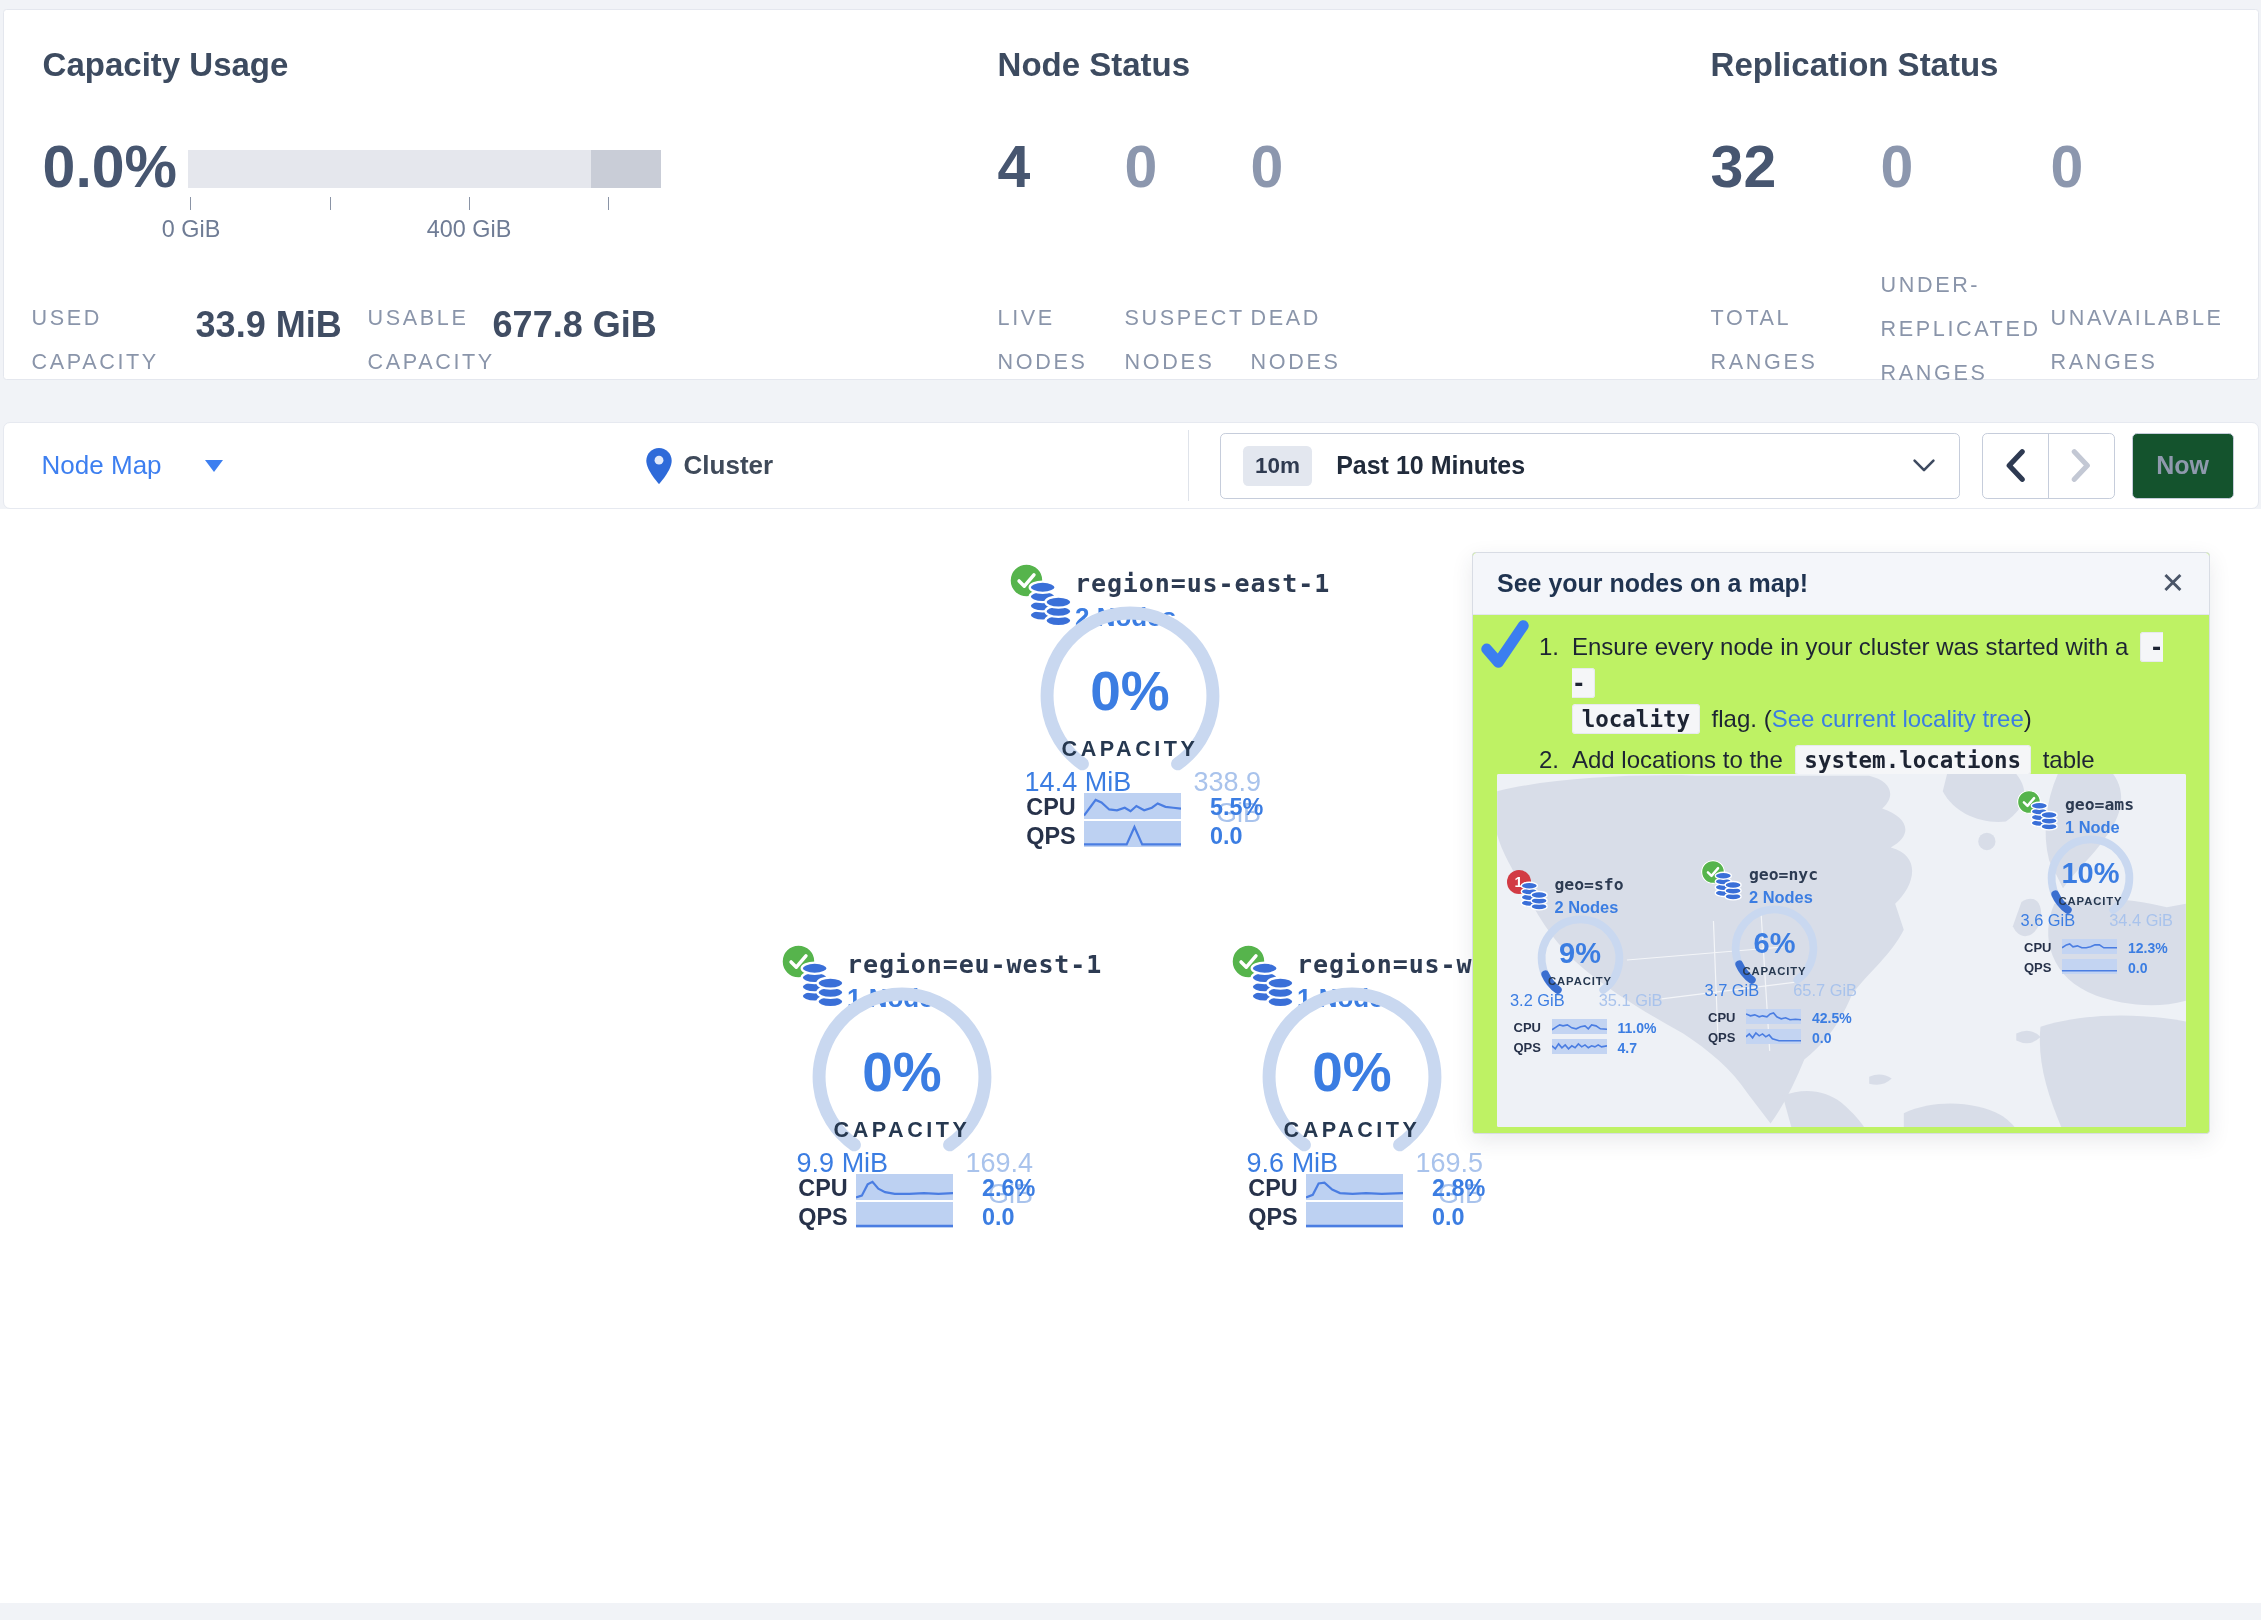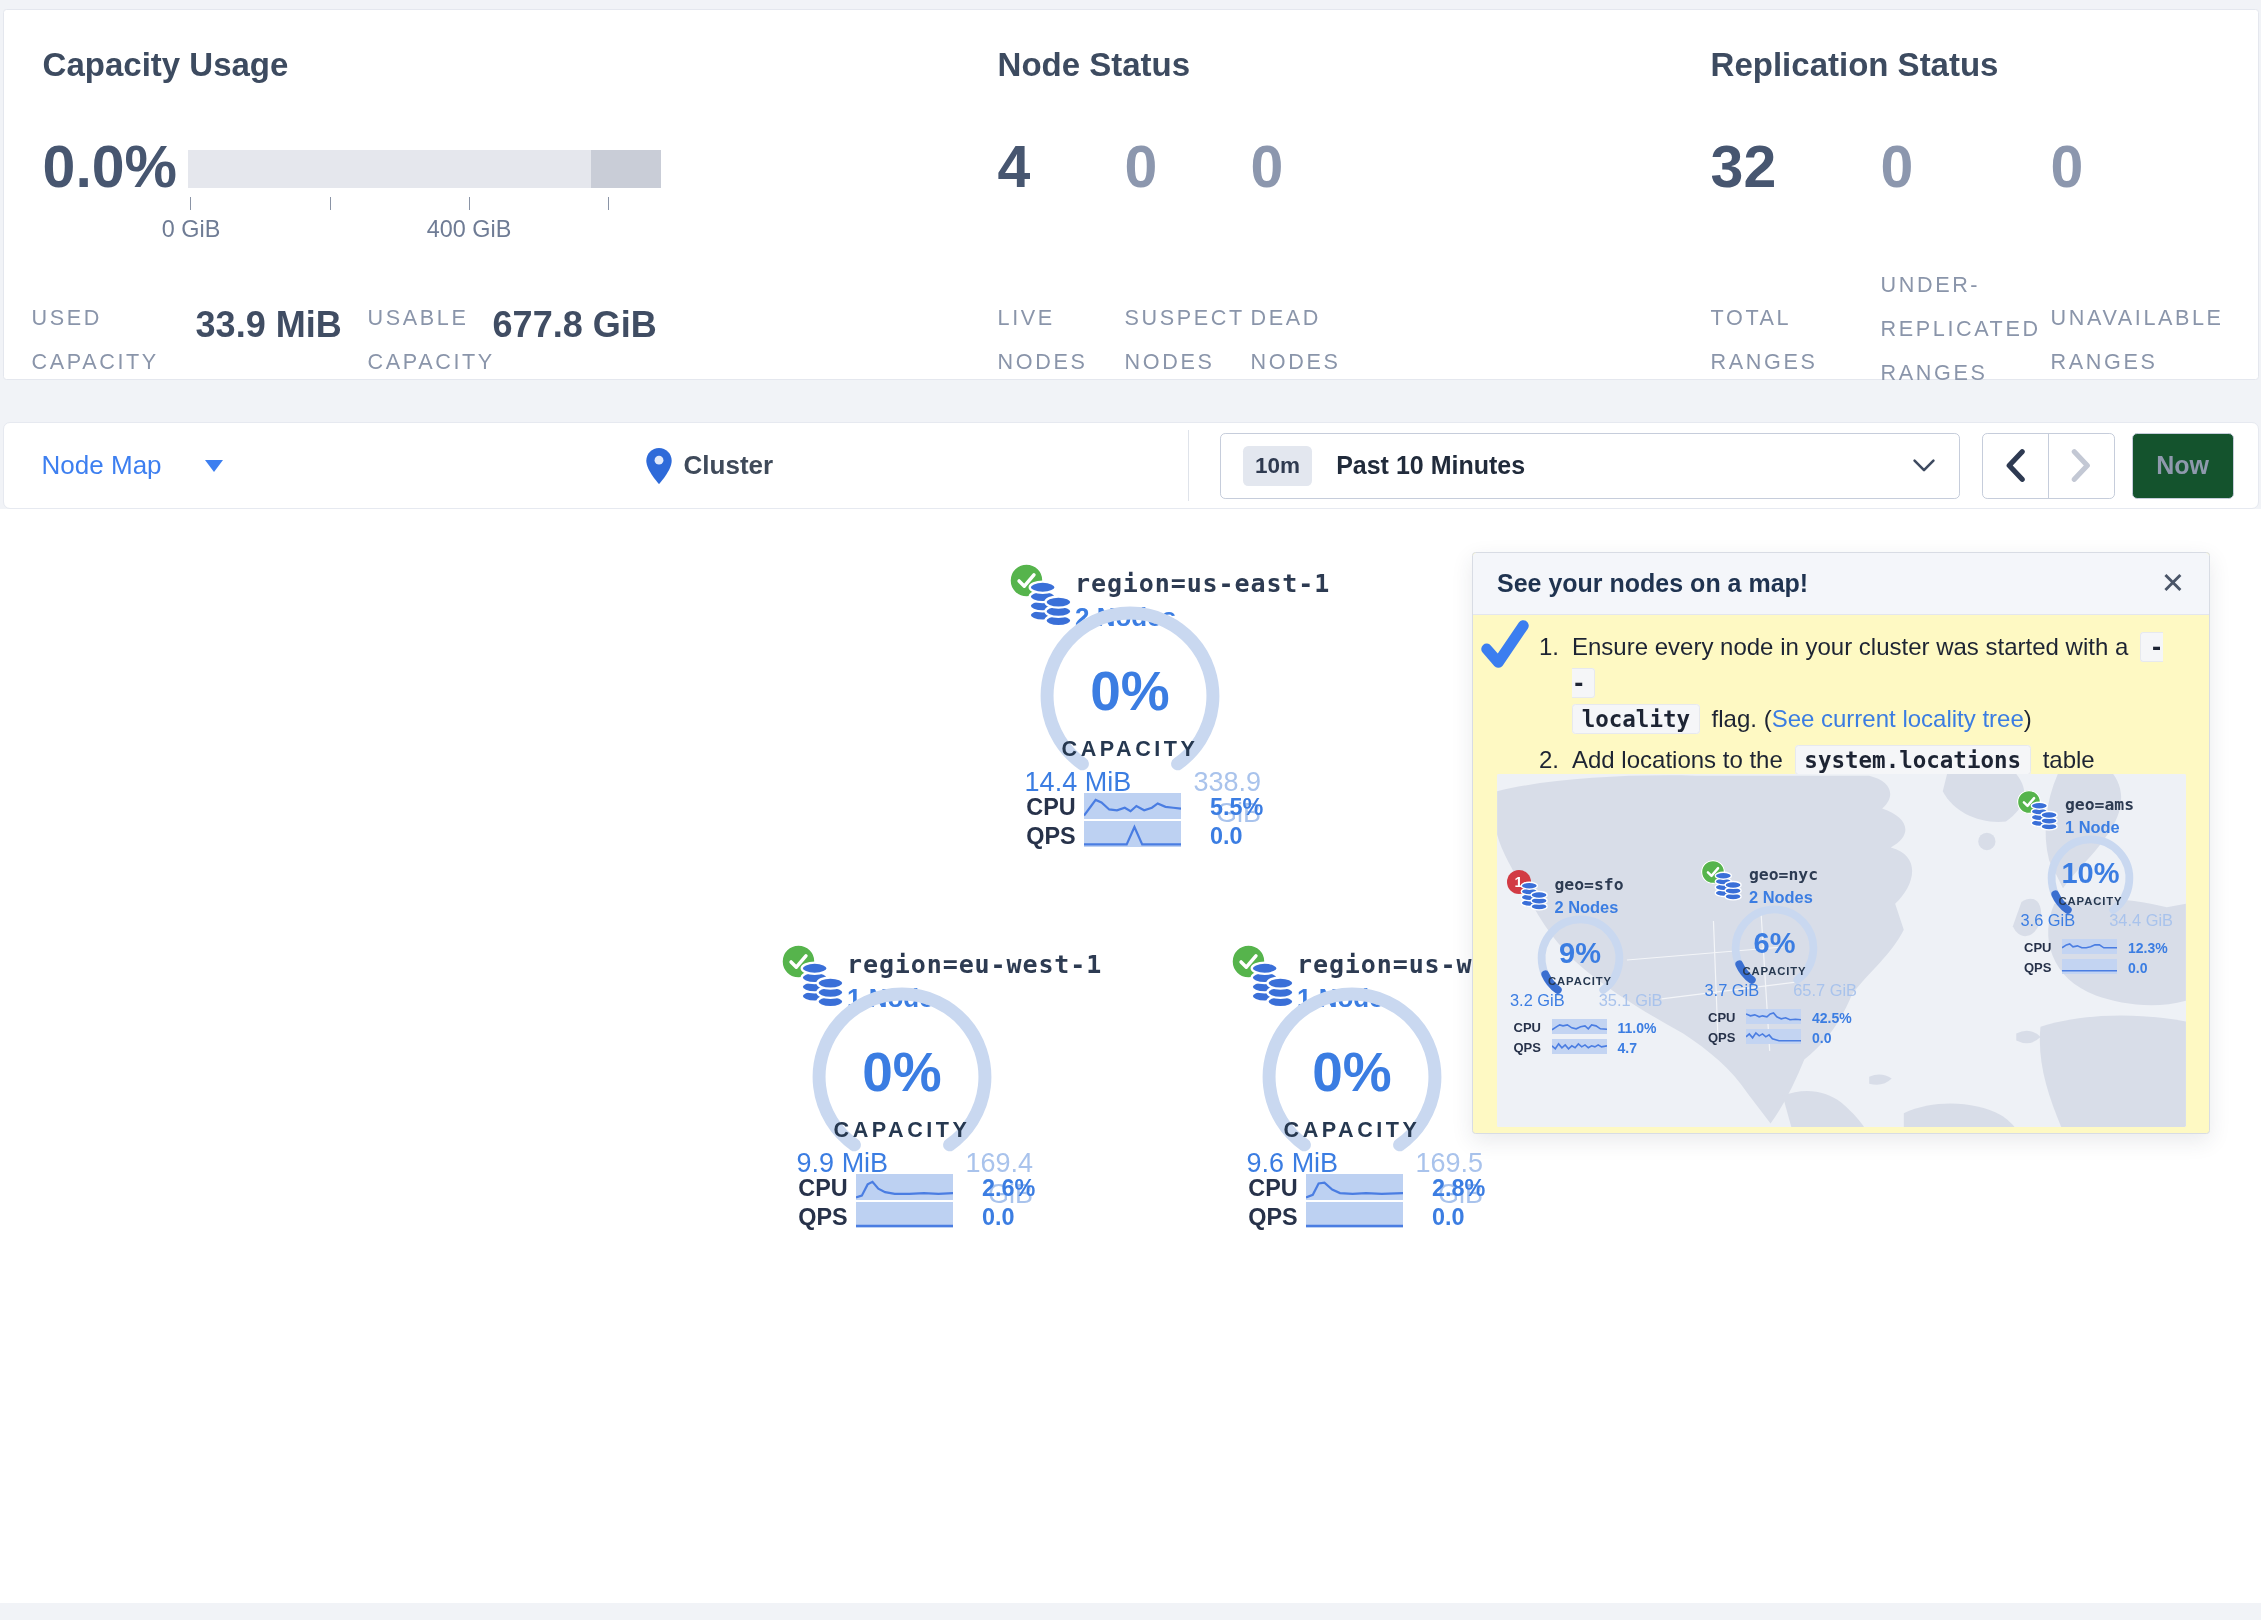--- a/index.html
+++ b/index.html
@@ -67,21 +67,21 @@
   .rc-cap { position:absolute; left:26px; top:177px; width:190px; text-align:center;
     font-size:21.6px; font-weight:700; letter-spacing:3.5px; color:#263850; }
   .rc-used { position:absolute; left:15.6px; top:208px; font-size:27px; color:#3b7de2; }
   .rc-usable { position:absolute; left:139px; top:208px; width:113px; text-align:right;
     font-size:27px; color:#a9c3ec; }
   .rc-row-label { position:absolute; left:17.3px; font-size:23.4px; font-weight:700; color:#27324a; }
   .rc-spark { position:absolute; left:75px; width:97px; height:26px; background:#bdd1f2; }
   .rc-row-val { position:absolute; left:201px; font-size:23.4px; font-weight:700; color:#3b7de2; }
 
   
-  .guide { left:1472px; top:552px; width:738px; height:582px; background:#fef9c3;
+  .guide { left:1472px; top:552px; width:738px; height:582px; background:#bef264;
     border:0.9px solid #d8dce4; border-radius:3.5px; box-shadow:0 7px 21px rgba(40,50,70,.10);padding-left:28px; }
   .guide-header { position:absolute; left:0; top:0; width:100%; height:62px;
     background:#f4f6fa; border-bottom:0.9px solid #e3e6ee; border-radius:3.5px 3.5px 0 0;
     display:flex; align-items:center; padding:0 24px; }
   .guide-title { font-size:25px; font-weight:700; color:#1f3350; }
   .guide-link { font-size:25px; color:#3b7de2; margin-left:22.5px; cursor:pointer; }
   .guide-close { margin-left:auto; font-size:29px; color:#4a5568; cursor:pointer; line-height:1; }
   .steps { position:absolute; left:66px; top:76px; width:632px; font-size:24px;
     line-height:35px; color:#1d2433; }
   .step { display:flex; margin-bottom:5.2px; }

